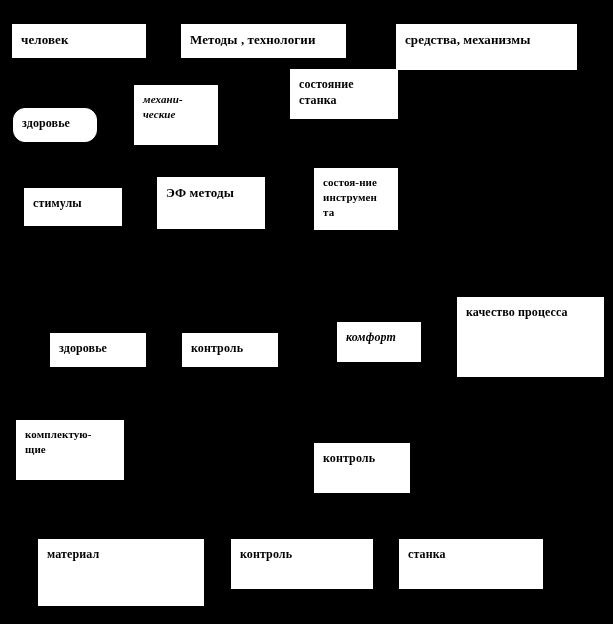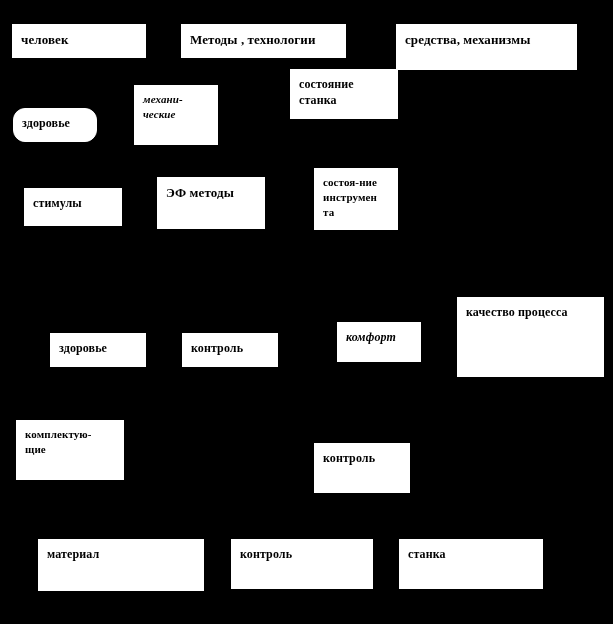--- a/index.html
+++ b/index.html
@@ -57,16 +57,16 @@
     <div class="node " style="left: 314px; top: 168px; width: 84px; height: 62px;">состоя-ние
 инструмен
 та</div>
     <div class="node big" style="left: 457px; top: 251px; width: 147px; height: 80px; margin-top: 46px;">качество процесса</div>
     <div class="node big" style="left: 50px; top: 333px; width: 96px; height: 34px;">здоровье</div>
     <div class="node big" style="left: 182px; top: 333px; width: 96px; height: 34px;">контроль</div>
     <div class="node big" style="left: 337px; top: 322px; width: 84px; height: 40px; font-style: italic;">комфорт</div>
     <div class="node " style="left: 16px; top: 420px; width: 108px; height: 60px;">комплектую-
 щие</div>
     <div class="node big" style="left: 314px; top: 443px; width: 96px; height: 50px;">контроль</div>
-    <div class="node big" style="left: 38px; top: 539px; width: 166px; height: 52px;">материал</div>
+    <div class="node big" style="left: 38px; top: 539px; width: 166px; height: 67px;">материал</div>
     <div class="node big" style="left: 231px; top: 539px; width: 142px; height: 50px;">контроль</div>
     <div class="node big" style="left: 399px; top: 539px; width: 144px; height: 50px;">станка</div>
   </div>
 
 </body></html>

